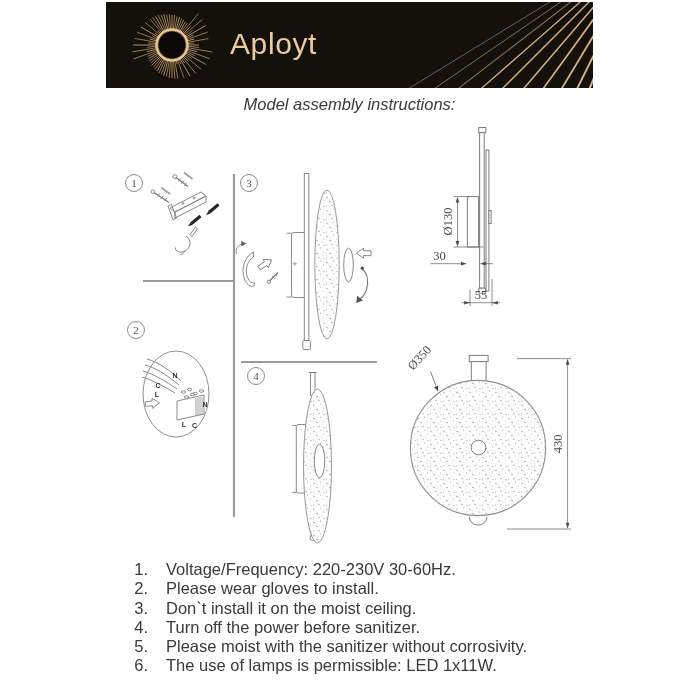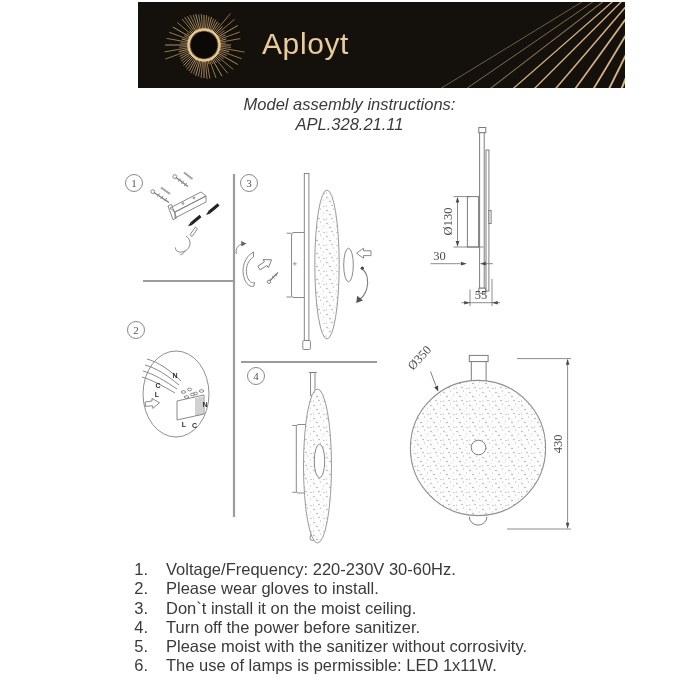--- a/index.html
+++ b/index.html
@@ -1,18 +1,18 @@
 <!DOCTYPE html>
 <html><head>
 <meta charset="utf-8">
 <style>
   html,body{margin:0;padding:0;background:#ffffff;}
   .page{position:relative;width:700px;height:700px;background:#ffffff;overflow:hidden;
         font-family:"Liberation Sans",sans-serif;}
-  .banner{position:absolute;left:106px;top:2px;width:487px;height:86px;background:#14100b;overflow:hidden;margin-left:32px;}
+  .banner{position:absolute;left:106px;top:2px;width:487px;height:86px;background:#14100b;overflow:hidden;}
   .banner svg{position:absolute;left:0;top:0;}
   .brand{position:absolute;left:124px;top:50%;transform:translateY(-54%);
          font-size:30px;font-weight:500;letter-spacing:0.6px;color:#e9cb9e;}
   .title-block{position:absolute;left:106px;top:94px;width:487px;text-align:center;
                color:#3a3a3a;font-weight:500;}
   .title-line{font-size:16.5px;line-height:20px;font-style:italic;}
   #diagram-svg{position:absolute;left:0;top:0;}
   .instructions{position:absolute;left:126px;top:560px;color:#3a3a3a;font-weight:500;}
   .inst-row{display:flex;height:19.3px;line-height:19.3px;font-size:16.5px;}
   .inst-num{width:22px;text-align:right;}
@@ -116,21 +116,20 @@
           <line x1="79.4" y1="41.8" x2="87.9" y2="41.1" stroke="#c9a268" stroke-width="0.7"></line>
         </g>
       <circle cx="66" cy="43" r="15.5" fill="none" stroke="#e7c692" stroke-width="2.4"></circle>
       <circle cx="66" cy="43" r="13" fill="#0b0806"></circle>
     </svg>
     <span class="brand">Aployt</span>
   </div>
 
   <div class="title-block">
     <div class="title-line">Model assembly instructions:</div>
-    <div class="title-line">APL.328.21.11</div>
   </div>
 
   <svg id="diagram-svg" width="700" height="700" viewBox="0 0 700 700">
     <defs>
       <pattern id="spk" width="13" height="13" patternUnits="userSpaceOnUse">
         <rect width="13" height="13" fill="#fdfdfd"></rect>
         <circle cx="2" cy="2.5" r="0.65" fill="#9a9a9a"></circle>
         <circle cx="8.5" cy="1" r="0.55" fill="#a5a5a5"></circle>
         <circle cx="5" cy="6.5" r="0.7" fill="#909090"></circle>
         <circle cx="11.5" cy="5" r="0.5" fill="#ababab"></circle>

